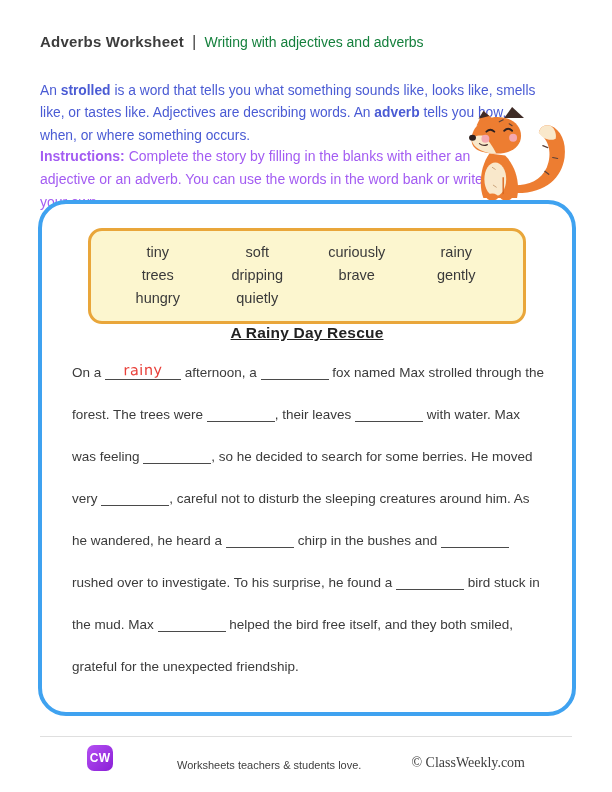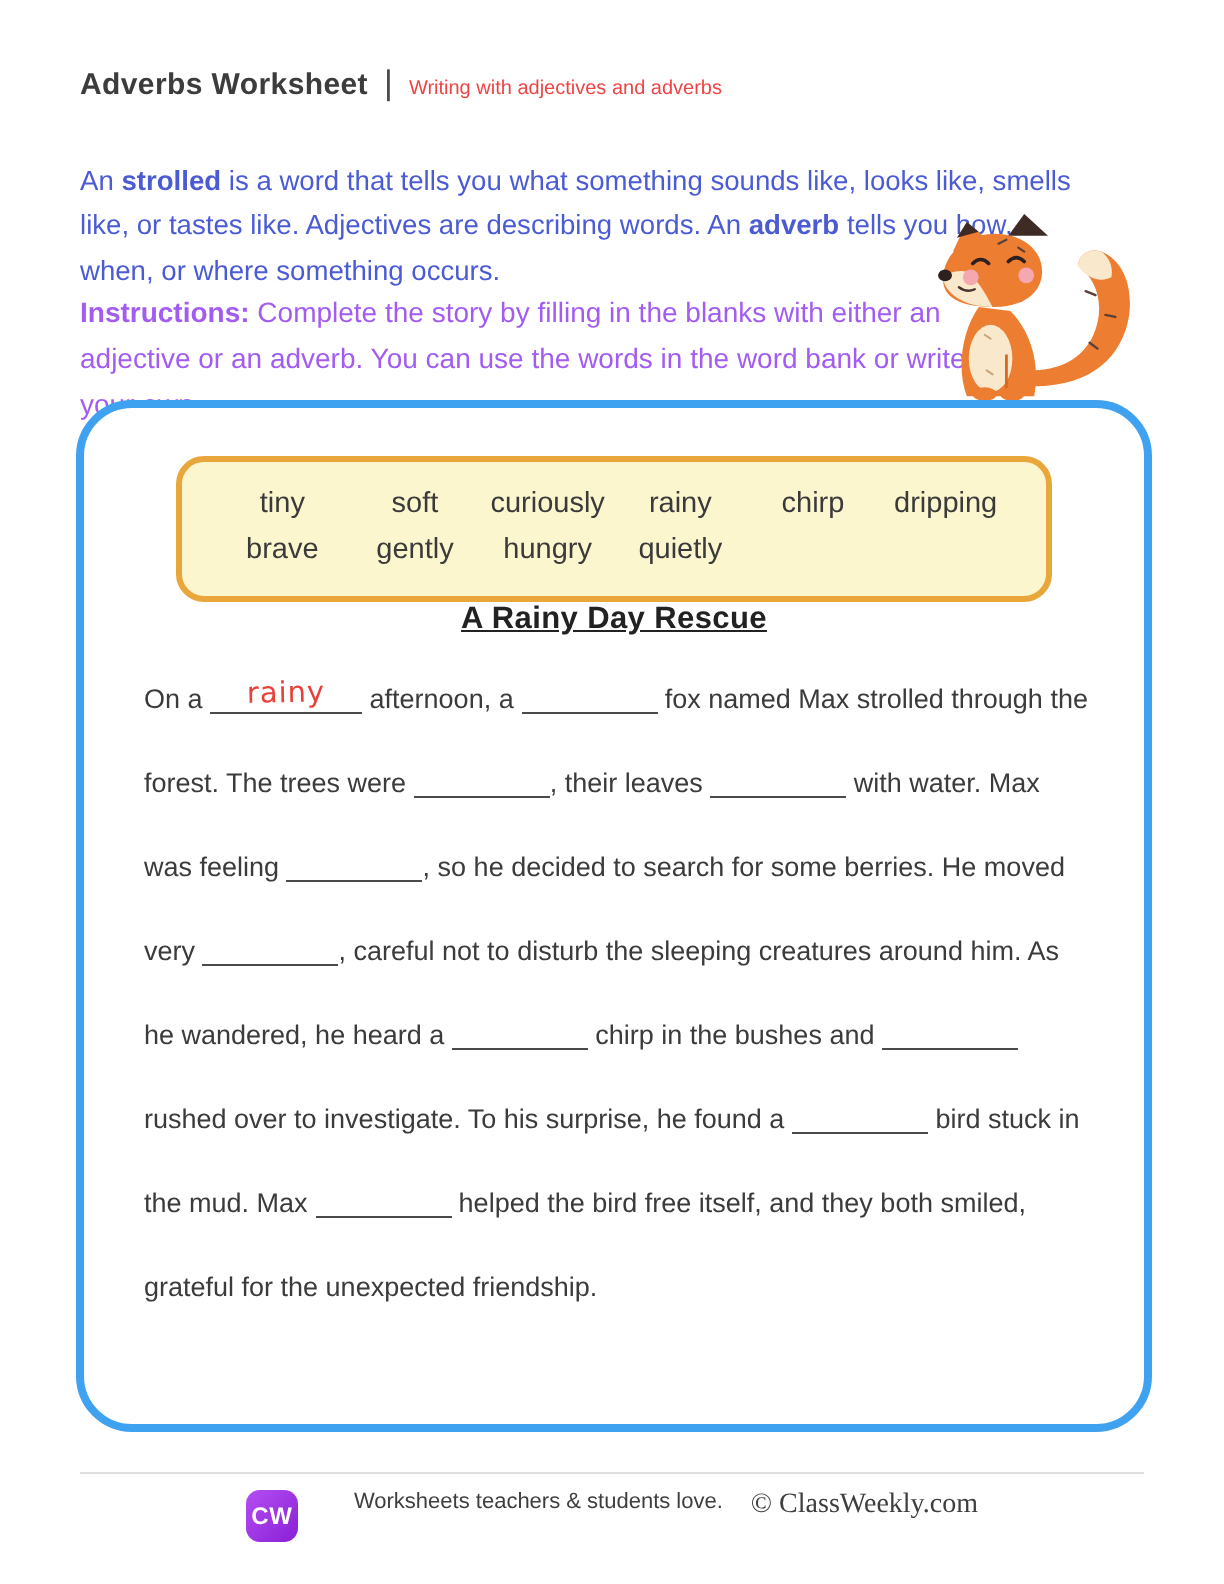--- a/index.html
+++ b/index.html
@@ -14,59 +14,59 @@
   }
   html,body{margin:0;padding:0;background:#ffffff;}
   .page{
     position:relative;width:612px;height:792px;background:#ffffff;
     font-family:"Liberation Sans",sans-serif;overflow:hidden;
   }
   
   .title-row{position:absolute;left:40px;top:32px;display:flex;align-items:baseline;white-space:nowrap;}
   .title-main{font-size:15px;font-weight:700;color:#3C3C3C;letter-spacing:.2px;}
   .title-sep{font-size:17px;font-weight:300;color:#4A4A4A;margin:0 8px;}
-  .title-sub{font-size:10px;color:#ef4444;}
+  .title-sub{font-size:14px;color:#15803d;}
   
   .intro{position:absolute;left:40px;top:66px;width:502px;font-size:13.8px;line-height:22.5px;color:var(--intro-blue);}
   .intro b{font-weight:700;}
   
   .instructions{position:absolute;left:40px;top:131px;width:448px;font-size:14px;line-height:23px;color:var(--instructions-purple);}
   .instructions b{font-weight:700;}
   
   .fox{position:absolute;left:458px;top:106px;width:132px;height:99px;}
   
   .main-box{
     position:absolute;left:38px;top:200px;width:530px;height:508px;
     border:4px solid var(--accent-blue);border-radius:28px;background:#fff;
   }
   .word-bank{
     margin:24px auto 0 auto;width:392px;
     background:var(--word-bank-fill);border:3px solid var(--word-bank-border);
     border-radius:14px;padding:13px 20px 15px 20px;
-    display:grid;grid-template-columns:repeat(6,1fr);row-gap:7px;column-gap:6px;
+    display:grid;grid-template-columns:repeat(4,1fr);row-gap:7px;column-gap:6px;
   }
   .word-bank span{font-size:14.5px;color:#3A3A3A;text-align:center;white-space:nowrap;}
   .story-title{text-align:center;font-size:15.5px;font-weight:700;color:#222222;text-decoration:underline;letter-spacing:.2px;}
   .story{
     margin:10px 28px 0 30px;font-size:13.5px;line-height:42px;color:var(--text-dark);
     text-align:left;
   }
   .blank{
     display:inline-block;width:68px;height:15px;position:relative;
     border-bottom:1.5px solid #4a4a4a;vertical-align:-3px;
   }
   .blank.wide{width:76px;}
   .blank .answer{
     position:absolute;left:0;right:0;bottom:0;text-align:center;
     font-family:"DejaVu Sans",sans-serif;font-size:14.5px;color:var(--answer-red);
     transform:rotate(-1deg);letter-spacing:.5px;line-height:18px;
   }
   
   .footer-divider{position:absolute;left:40px;top:736px;width:532px;height:1px;background:#DFDFDF;}
-  .footer{position:absolute;left:0;top:745px;width:612px;display:flex;justify-content:center;align-items:flex-start;}
+  .footer{position:absolute;left:0;top:745px;width:612px;display:flex;justify-content:center;align-items:flex-end;gap:36px;}
   .logo-badge{
     width:26px;height:26px;border-radius:7px;
     background:linear-gradient(135deg,#B44FF2,#8A1FD6);
     color:#fff;font-size:12px;font-weight:700;
     display:flex;align-items:center;justify-content:center;letter-spacing:.3px;
   }
   .brand{margin-left:7px;font-size:16.5px;font-weight:700;color:var(--brand-purple);letter-spacing:.2px;}
   .tagline{margin-left:28px;font-size:11px;color:#3E3E3E;}
   .copyright{margin-left:14px;font-size:14px;color:#3E3E3E;font-family:Liberation Serif, serif;}
 </style>
@@ -112,21 +112,21 @@
     <path d="M40,16 l4,-2 M50,18 l3,2" stroke="#5A4038" stroke-width="1.1" fill="none" stroke-linecap="round"></path>
   </svg>
 
   <div class="main-box">
 
     <div class="word-bank">
       <span>tiny</span>
       <span>soft</span>
       <span>curiously</span>
       <span>rainy</span>
-      <span>chirp</span>
+      <span>trees</span>
       <span>dripping</span>
       <span>brave</span>
       <span>gently</span>
       <span>hungry</span>
       <span>quietly</span>
     </div>
 
     <div class="story-title">A Rainy Day Rescue</div>
 
     <p class="story"><span>On a </span><span class="blank wide"><span class="answer">rainy</span></span><span> afternoon, a </span><span class="blank"></span><span> fox named Max strolled through the forest. The trees were </span><span class="blank"></span><span>, their leaves </span><span class="blank"></span><span> with water. Max was feeling </span><span class="blank"></span><span>, so he decided to search for some berries. He moved very </span><span class="blank"></span><span>, careful not to disturb the sleeping creatures around him. As he wandered, he heard a </span><span class="blank"></span><span> chirp in the bushes and </span><span class="blank"></span><span> rushed over to investigate. To his surprise, he found a </span><span class="blank"></span><span> bird stuck in the mud. Max </span><span class="blank"></span><span> helped the bird free itself, and they both smiled, grateful for the unexpected friendship.</span></p>

